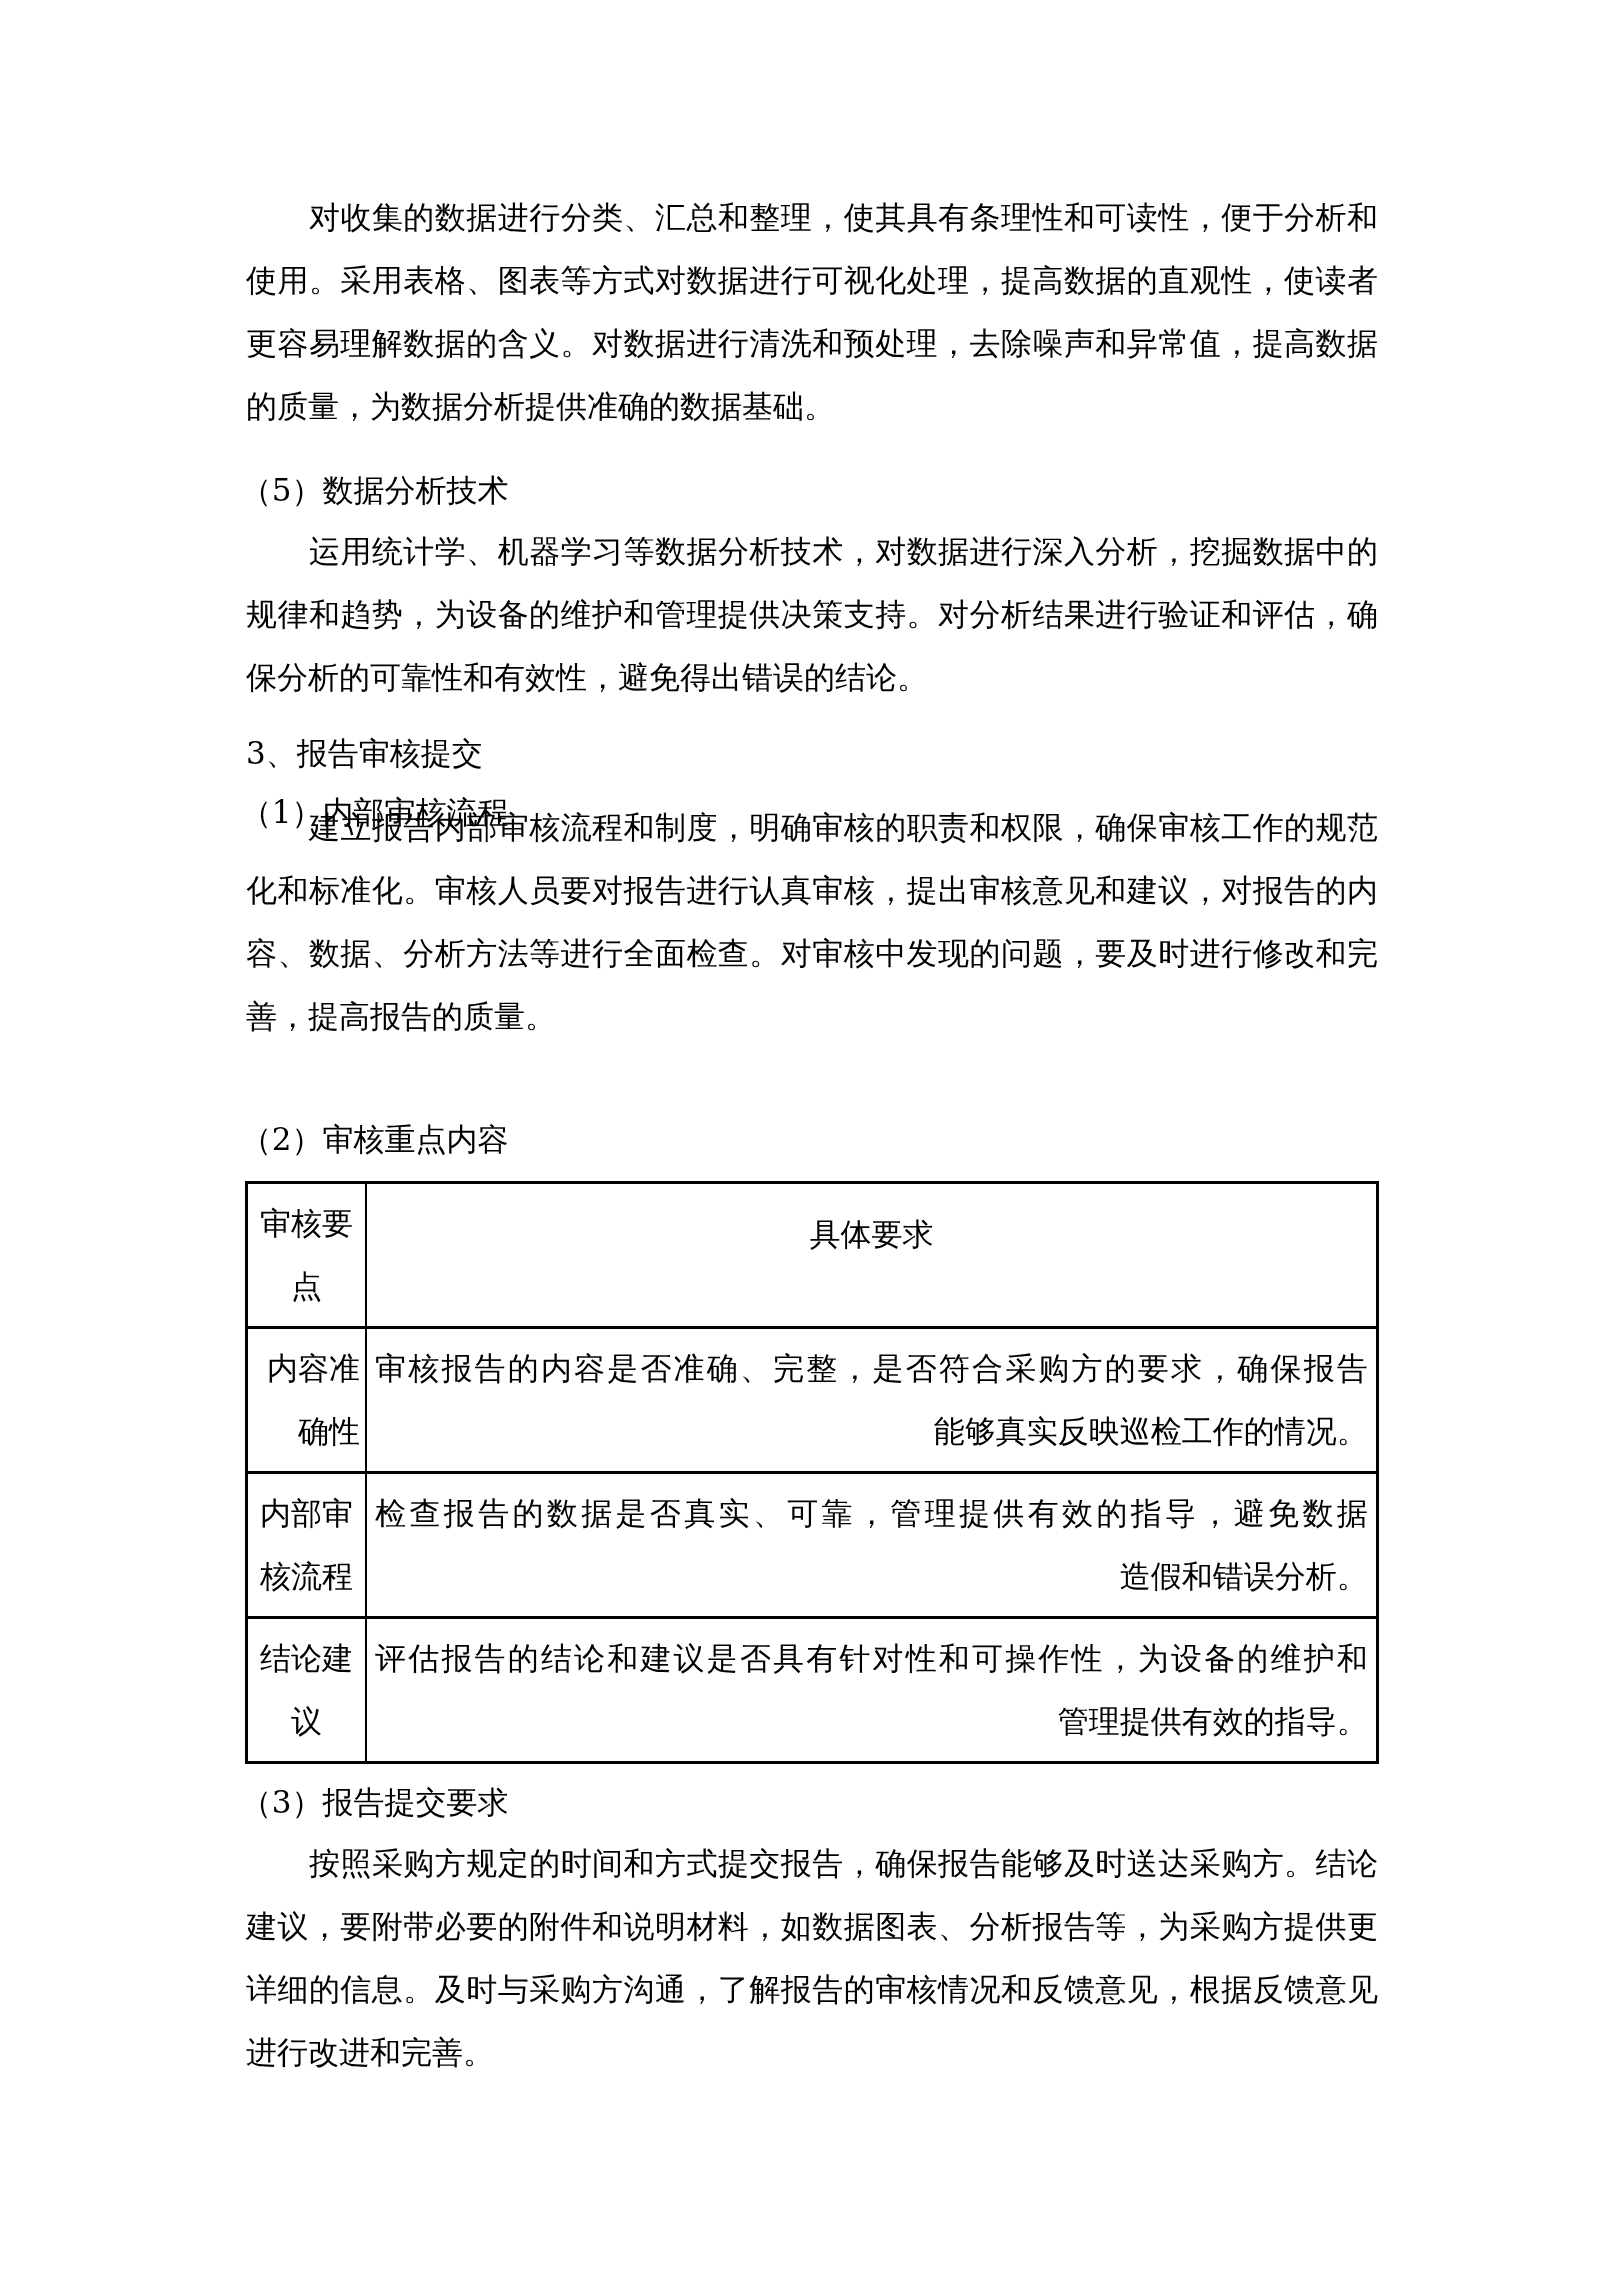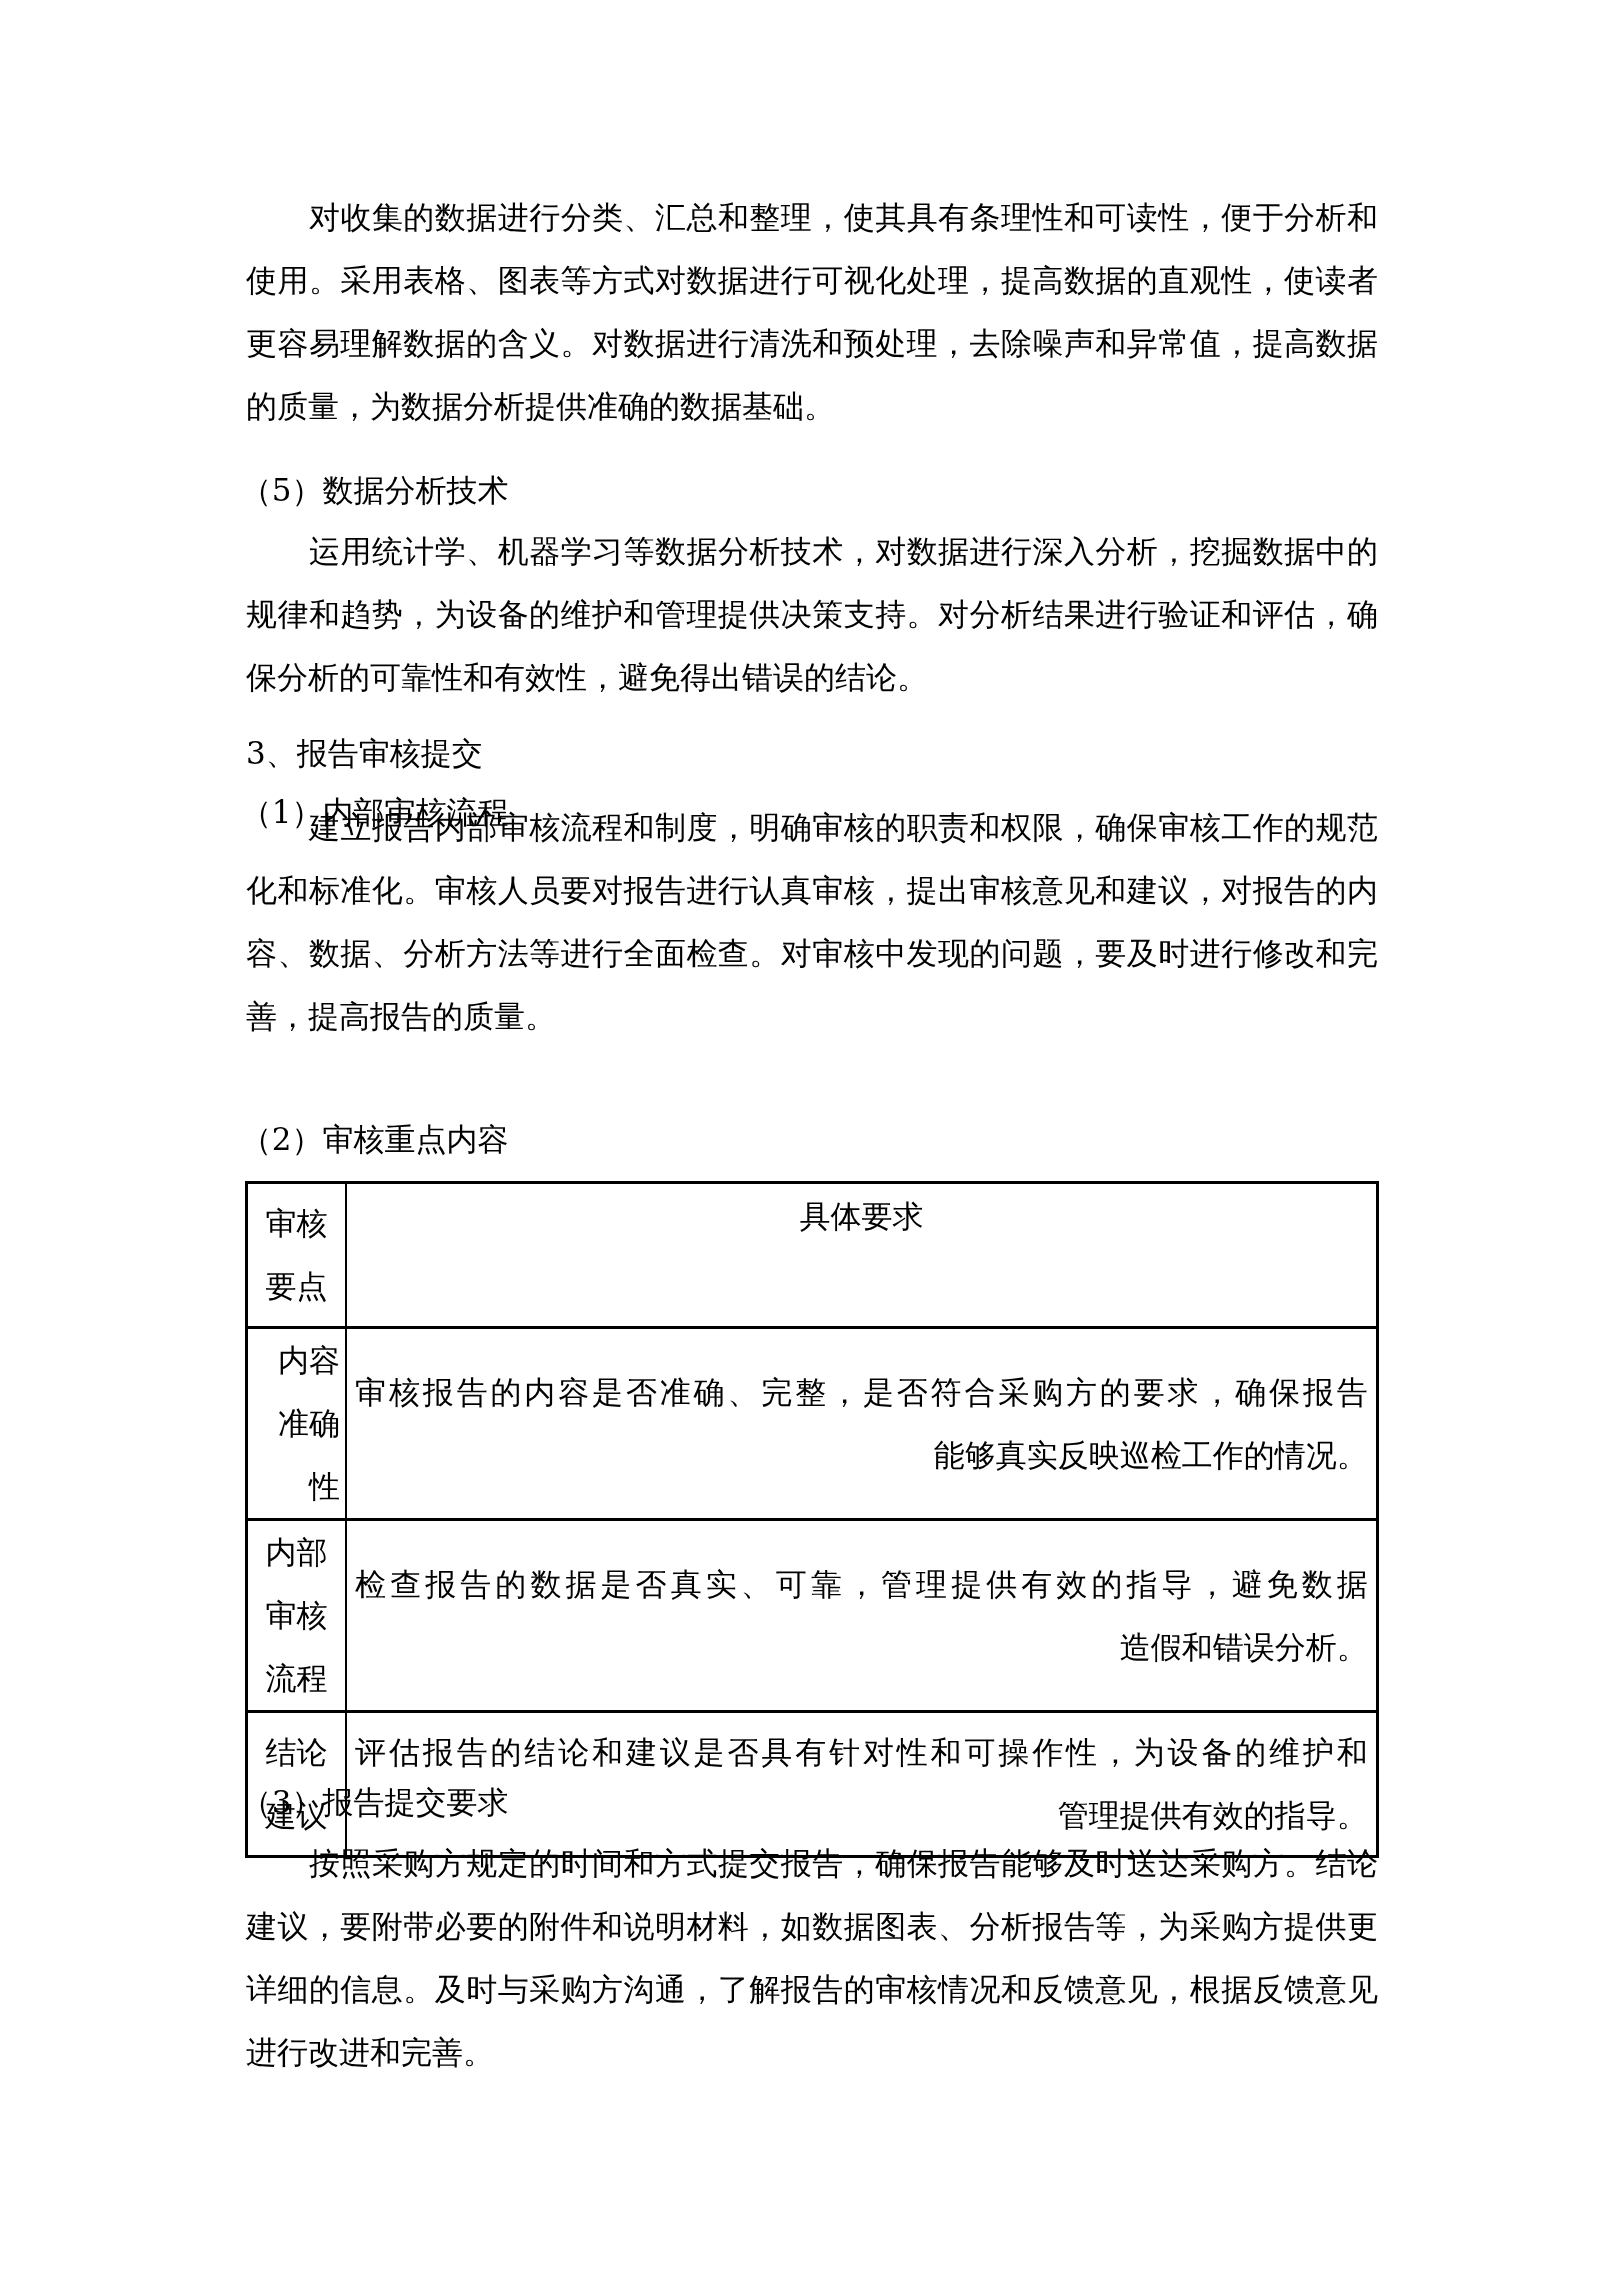--- a/index.html
+++ b/index.html
@@ -23,21 +23,21 @@
   table.review {
     position: absolute; left: -1.3px; top: 1181px;
     width: 1134px; border-collapse: collapse;
     font-size: 31px;
   }
   table.review td {
     border: 3.3px solid #000; padding: 0 7.9px; vertical-align: middle;
     line-height: 63px; height: 139px; box-sizing: border-box;
   }
   table.review td.key {
-    width: 100px; text-align: center; border-right-width: 2px; padding: 0 5.2px;
+    width: 120px; text-align: center; border-right-width: 2px; padding: 0 5.2px;
   }
   table.review td.val { text-align: center; border-left-width: 2px; }
   table.review td.val span.first { display: block; text-align: justify; text-align-last: justify; }
   table.review td.val span.rest { display: block; text-align: right; }
 </style>
 </head>
 <body>
 
 <div class="page">
 
@@ -52,21 +52,21 @@
   <div class="h sub" style="top:793px;">（1）内部审核流程</div>
 
   <div class="p indent" style="top:796px;">建立报告内部审核流程和制度，明确审核的职责和权限，确保审核工作的规范化和标准化。审核人员要对报告进行认真审核，提出审核意见和建议，对报告的内容、数据、分析方法等进行全面检查。对审核中发现的问题，要及时进行修改和完善，提高报告的质量。</div>
 
   <div class="h sub" style="top:1120px;">（2）审核重点内容</div>
 
   <table class="review">
     <tbody>
         <tr>
       <td class="key" style="height:145px;"><span>审核要点</span></td>
-      <td class="val" style="vertical-align:top; padding-top:1px;"><span>具体要求</span></td>
+      <td class="val" style="vertical-align:top; padding-top:19px;"><span>具体要求</span></td>
     </tr>
     <tr>
       <td class="key" style="height:145px;text-align:right;">内容准确性</td>
       <td class="val">
         <span class="first">审核报告的内容是否准确、完整，是否符合采购方的要求，确保报告</span>
         <span class="rest">能够真实反映巡检工作的情况。</span>
       </td>
     </tr>
     <tr>
       <td class="key" style="height:145px;">内部审核流程</td>

